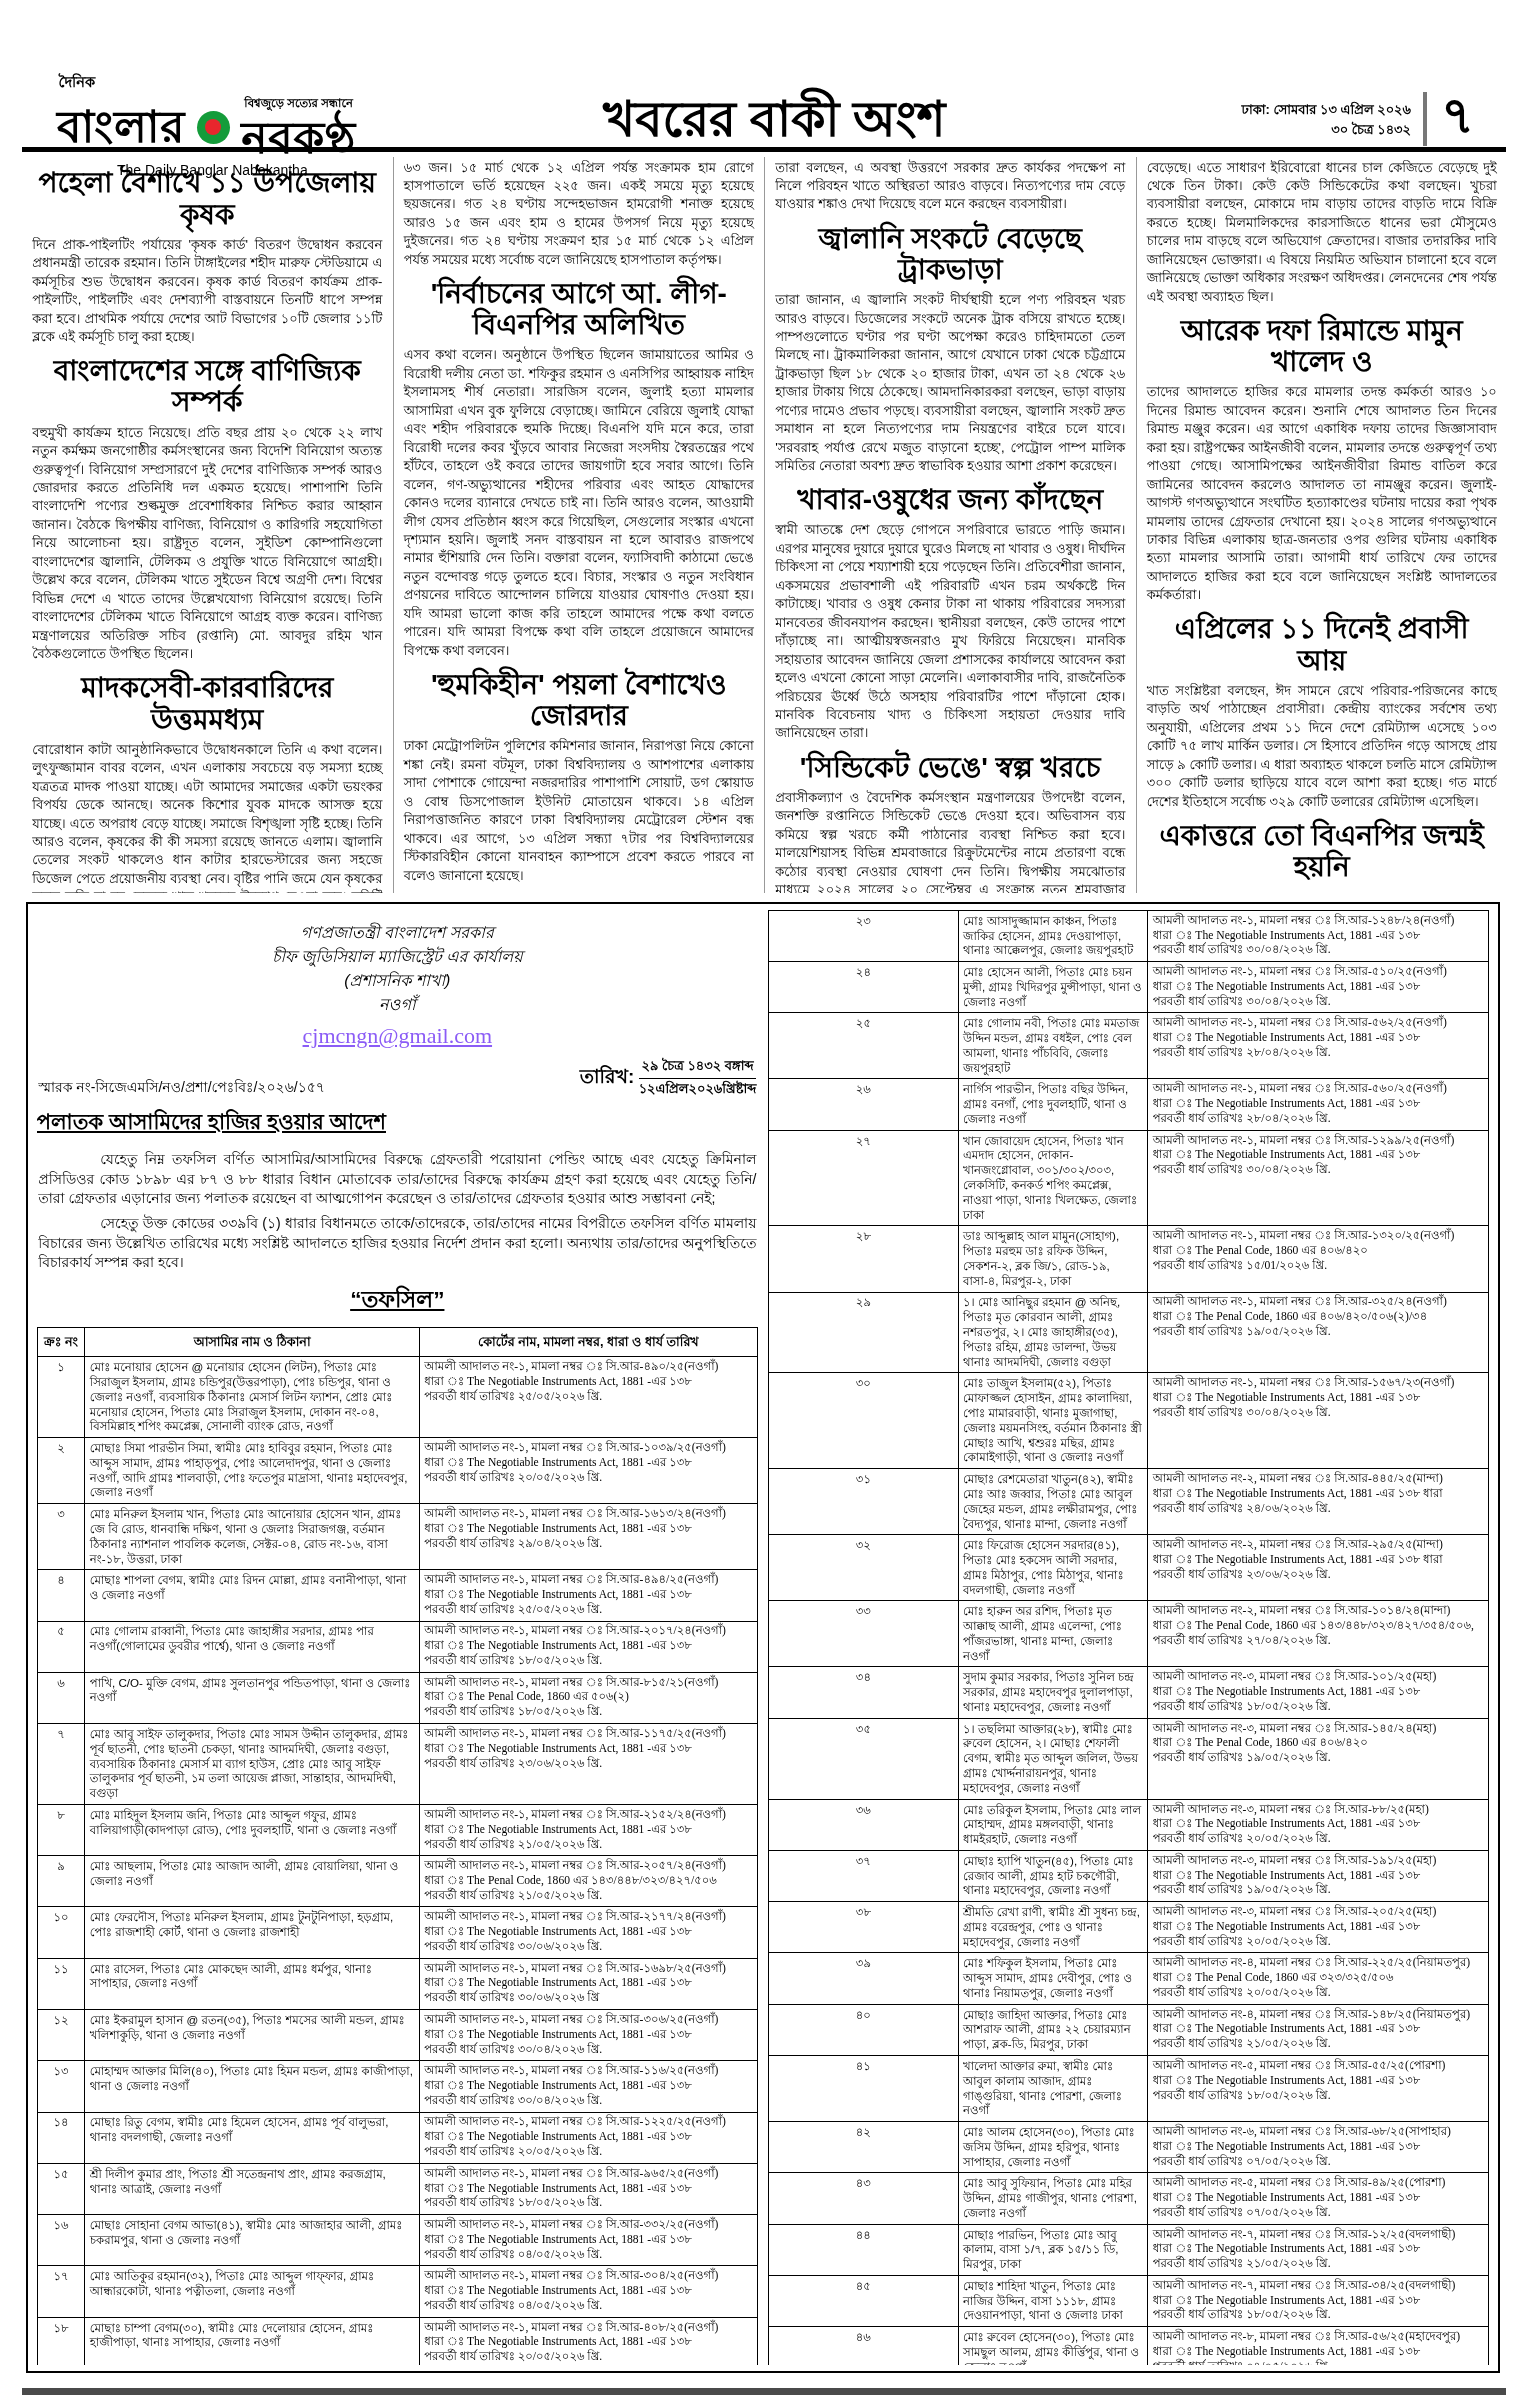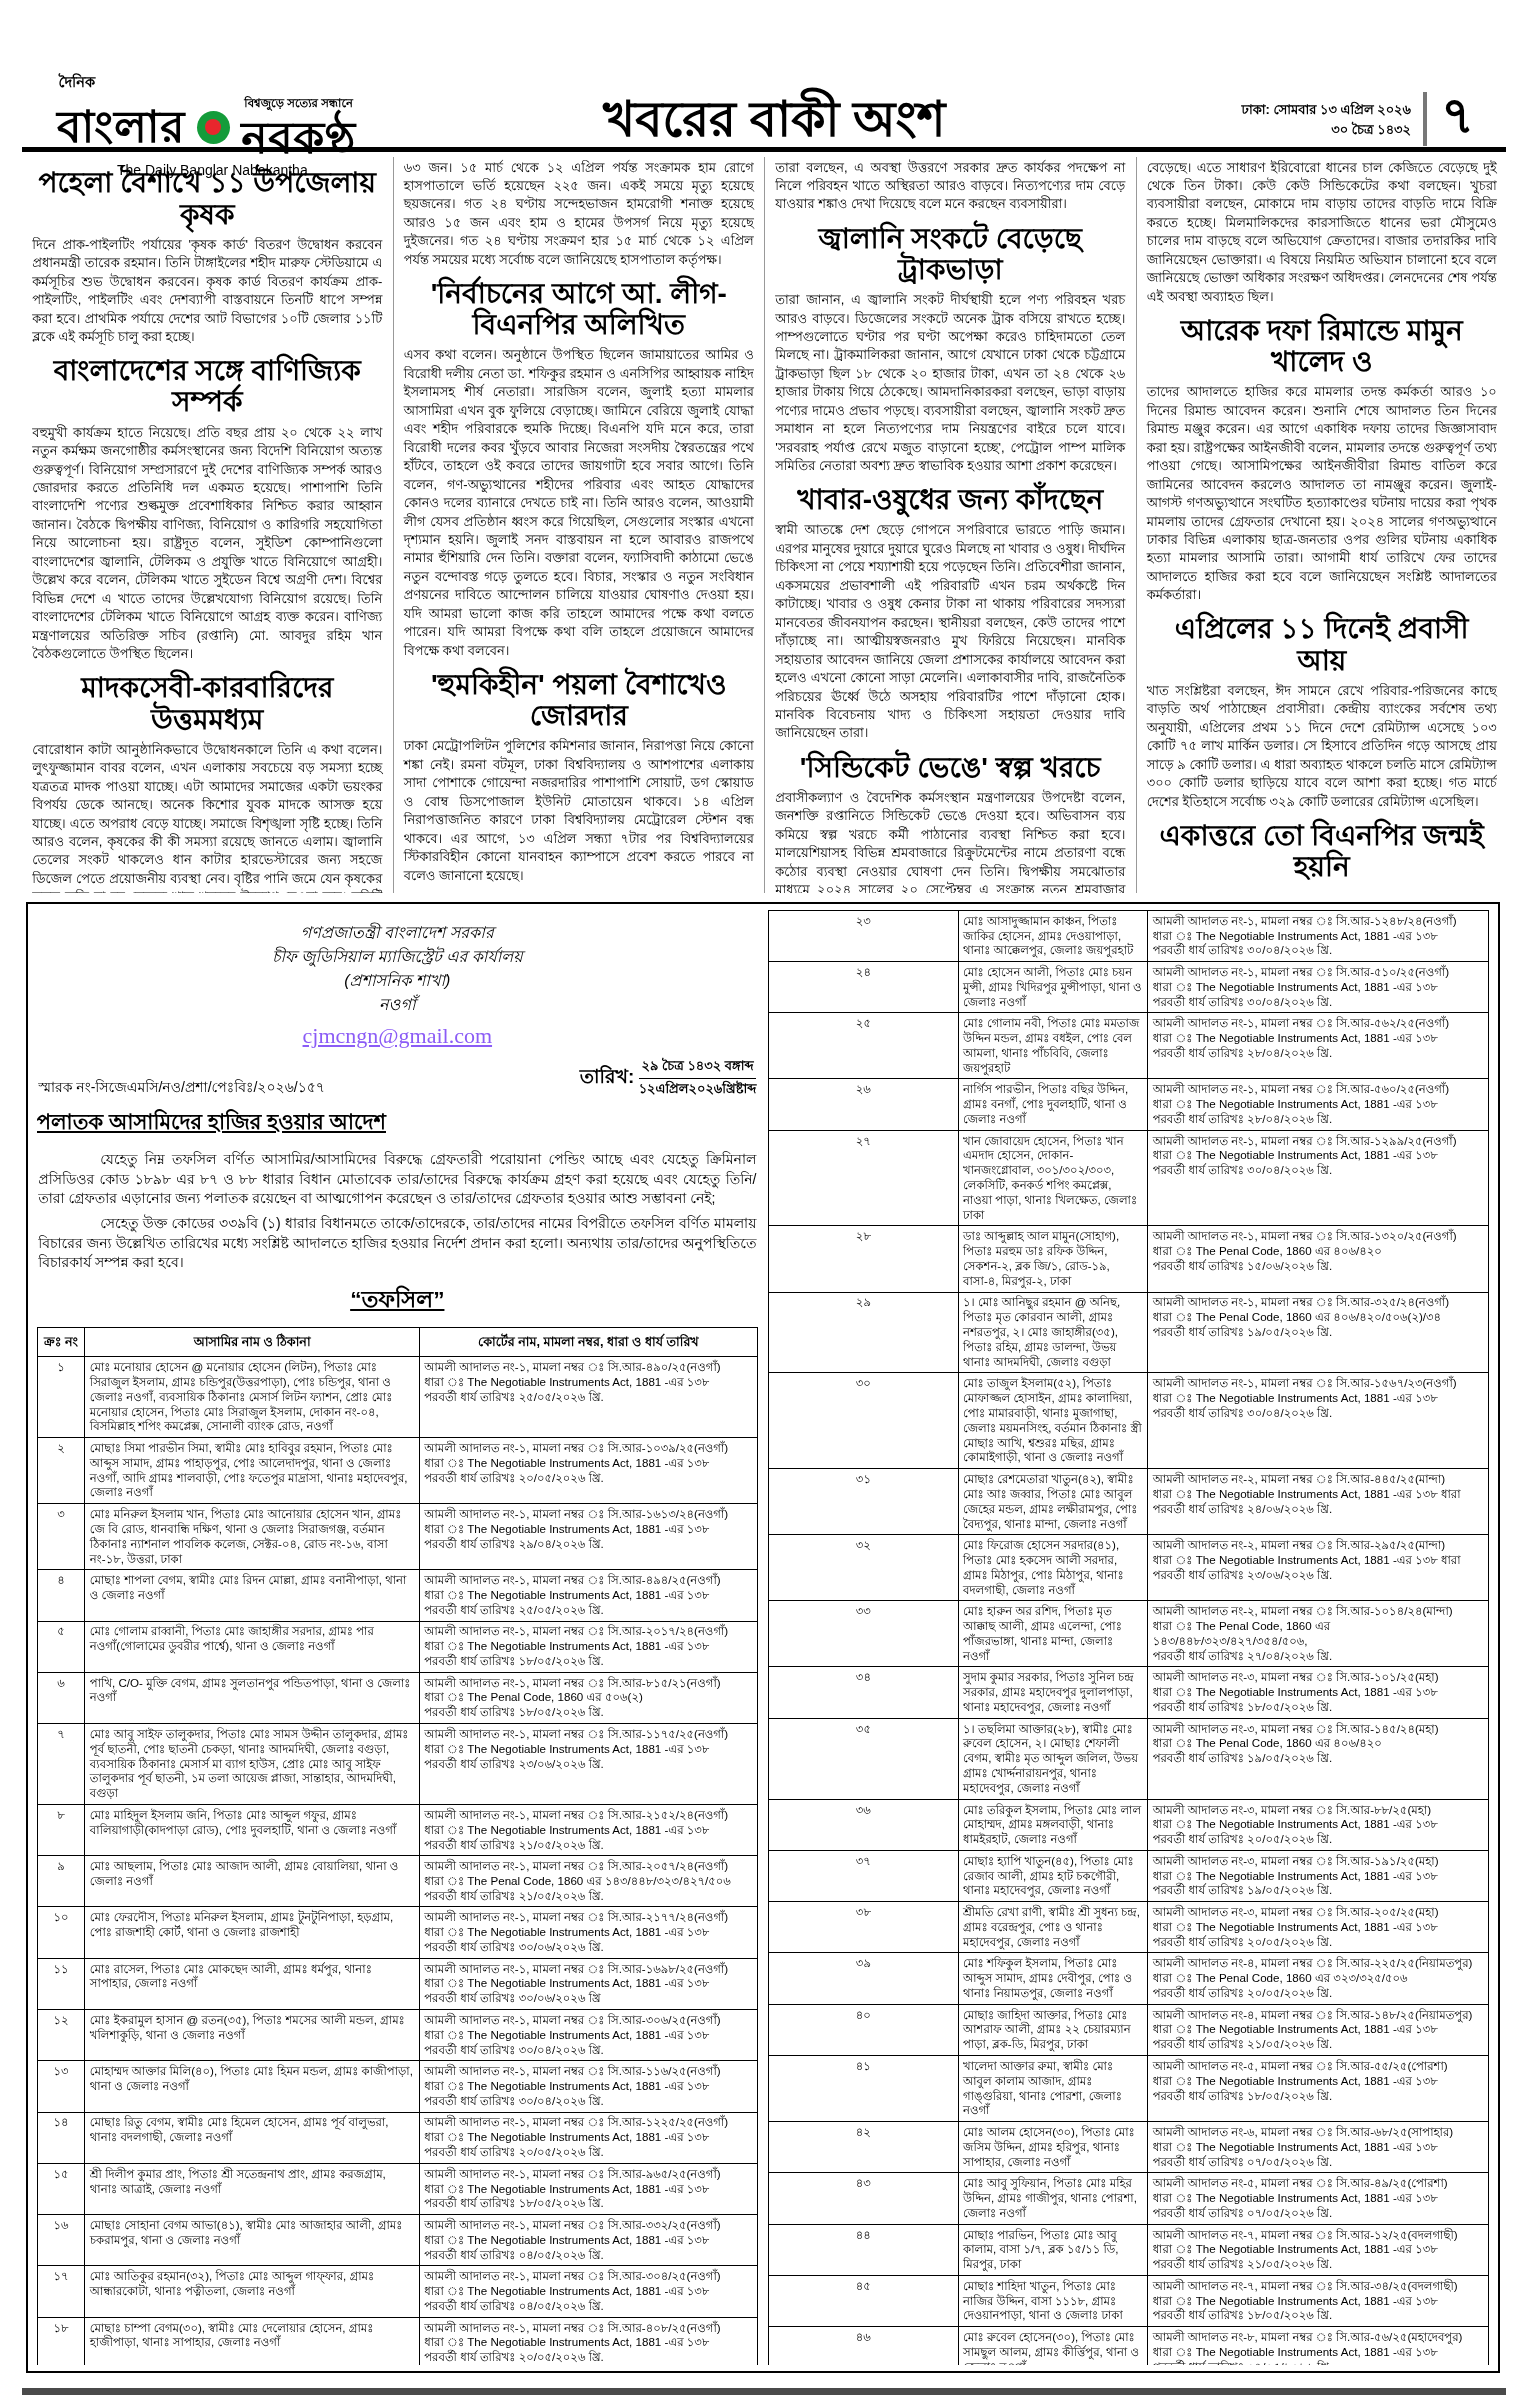--- a/index.html
+++ b/index.html
@@ -44,21 +44,21 @@
   .n-title{text-align:left;font-size:21px;font-weight:800;text-decoration:underline;margin:5.8px 0 8.7px;}
   .n-para{font-size:14px;text-align:justify;line-height:1.42;margin:0 1.5px 4.4px;text-indent:62px;}
   .n-tafsil{text-align:center;font-size:22.6px;font-weight:800;text-decoration:underline;margin:8.7px 0 7.3px;}
   table.n-table{width:100%;border-collapse:collapse;font-size:11.6px;line-height:1.28;table-layout:fixed;}
   .n-table th,.n-table td{border:1.5px solid #000;padding:2.9px 4.4px;vertical-align:top;text-align:left;
                           overflow:hidden;}
   .n-table th{text-align:center;font-weight:bold;font-size:12.7px;padding:5.8px 2.9px;}
   .w-sl{width:41px;}
   .w-ct{width:46%;}
   td.sl{text-align:center;}
-  td.ct{white-space:pre-line;}
+  td.ct{white-space:pre-line;font-family:Liberation Serif, serif;}
   .footrule{position:absolute;left:22px;right:22px;top:2388px;height:6.5px;background:#4a4a4a;}
 </style>
 </head>
 <body>
 
 <div class="masthead">
   <div class="daily">দৈনিক</div>
   <div class="mast-row">
     <span class="mast-word">বাংলার</span>
     <span class="flag" id="flagOuter" style="background: rgb(20, 156, 58);">
@@ -351,21 +351,21 @@
     <td class="ct w-ct">আমলী আদালত নং-১, মামলা নম্বর ঃ সি.আর-১২৯৯/২৫(নওগাঁ)
 ধারা ঃ The Negotiable Instruments Act, 1881 -এর ১৩৮
 পরবর্তী ধার্য তারিখঃ ৩০/০৪/২০২৬ খ্রি.</td>
   </tr>
 
   <tr>
     <td class="sl">২৮</td>
     <td class="nm">ডাঃ আব্দুল্লাহ আল মামুন(সোহাগ), পিতাঃ মরহুম ডাঃ রফিক উদ্দিন, সেকশন-২, ব্লক জি/১, রোড-১৯, বাসা-৪, মিরপুর-২, ঢাকা</td>
     <td class="ct w-ct">আমলী আদালত নং-১, মামলা নম্বর ঃ সি.আর-১৩২০/২৫(নওগাঁ)
 ধারা ঃ The Penal Code, 1860 এর ৪০৬/৪২০
-পরবর্তী ধার্য তারিখঃ ১৫/০৬/২০২৬ খ্রি.</td>
+পরবর্তী ধার্য তারিখঃ ১৫/01/২০২৬ খ্রি.</td>
   </tr>
 
   <tr>
     <td class="sl">২৯</td>
     <td class="nm">১। মোঃ আনিছুর রহমান @ অনিছ, পিতাঃ মৃত কোরবান আলী, গ্রামঃ নশরতপুর, ২। মোঃ জাহাঙ্গীর(৩৫), পিতাঃ রহিম, গ্রামঃ ডালন্দা, উভয় থানাঃ আদমদিঘী, জেলাঃ বগুড়া</td>
     <td class="ct w-ct">আমলী আদালত নং-১, মামলা নম্বর ঃ সি.আর-৩২৫/২৪(নওগাঁ)
 ধারা ঃ The Penal Code, 1860 এর ৪০৬/৪২০/৫০৬(২)/৩৪
 পরবর্তী ধার্য তারিখঃ ১৯/০৫/২০২৬ খ্রি.</td>
   </tr>
 

